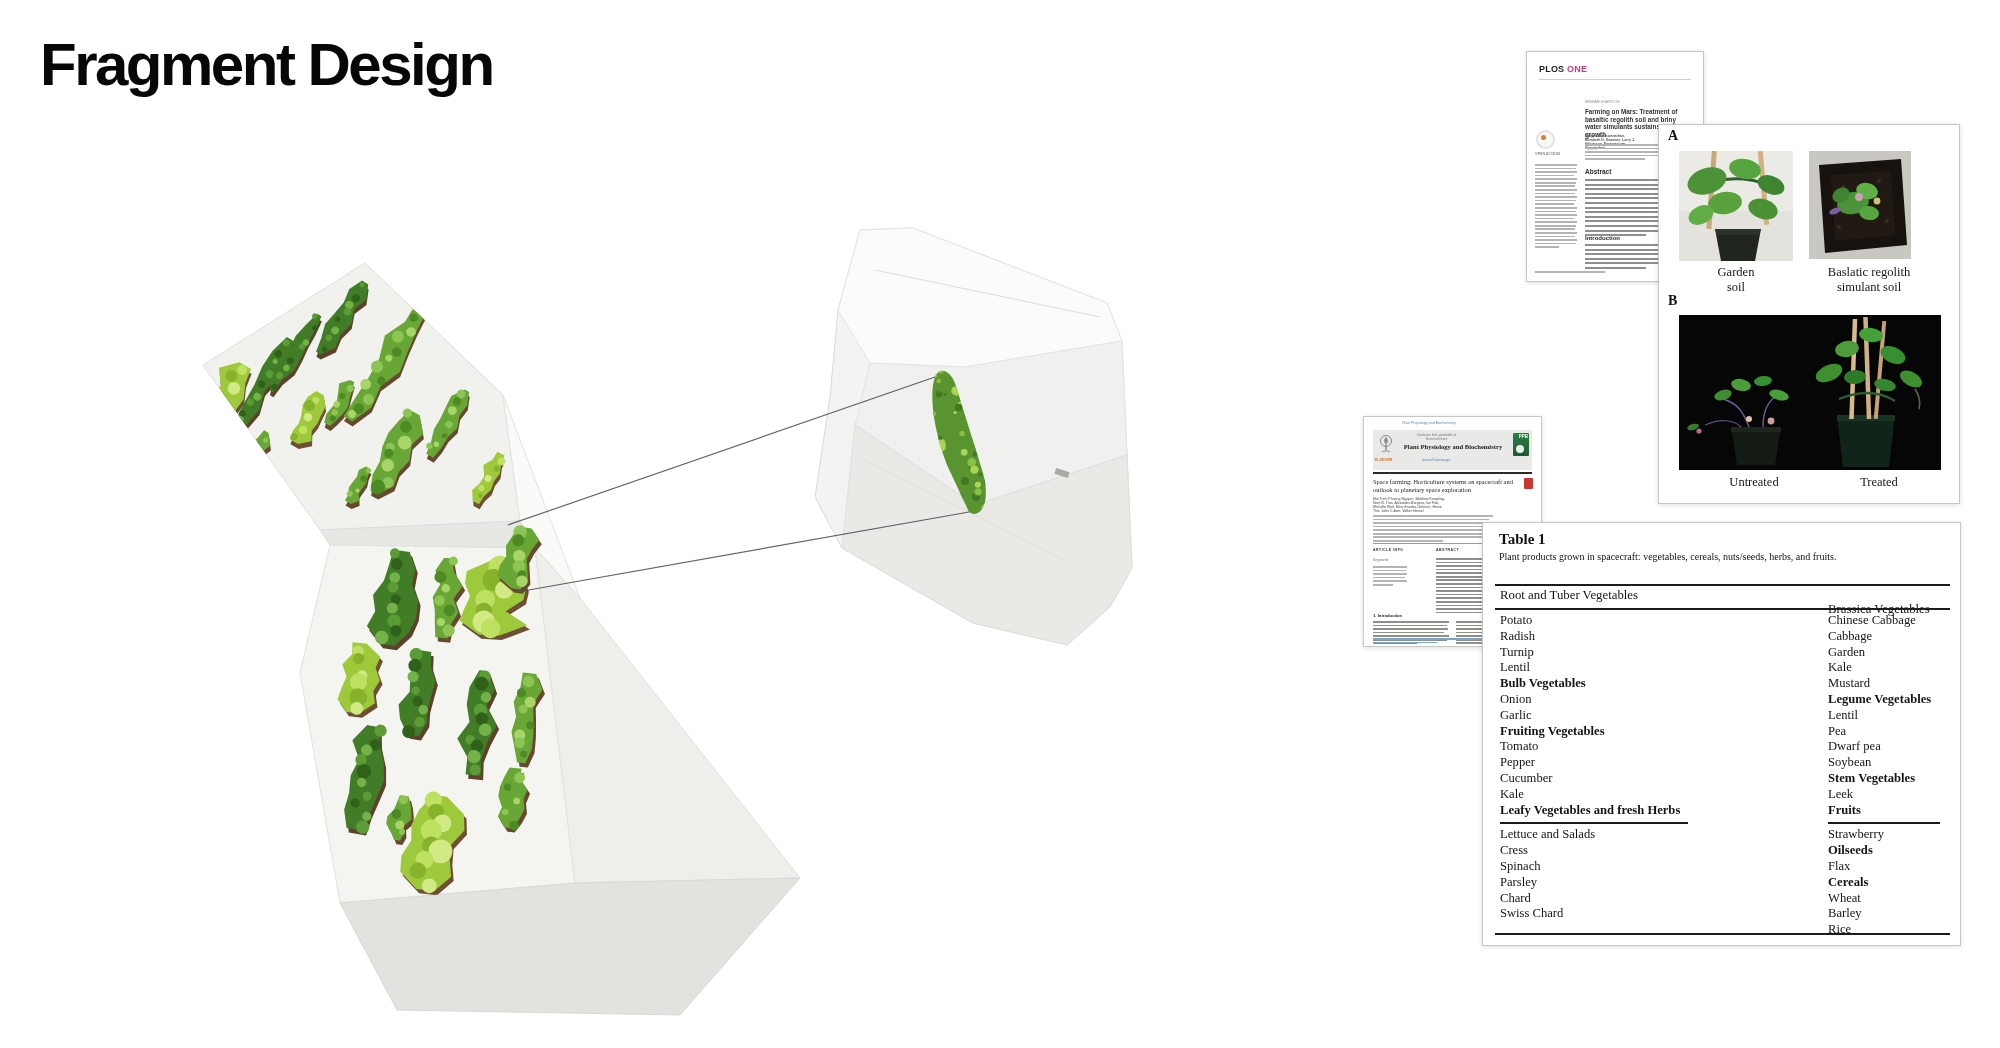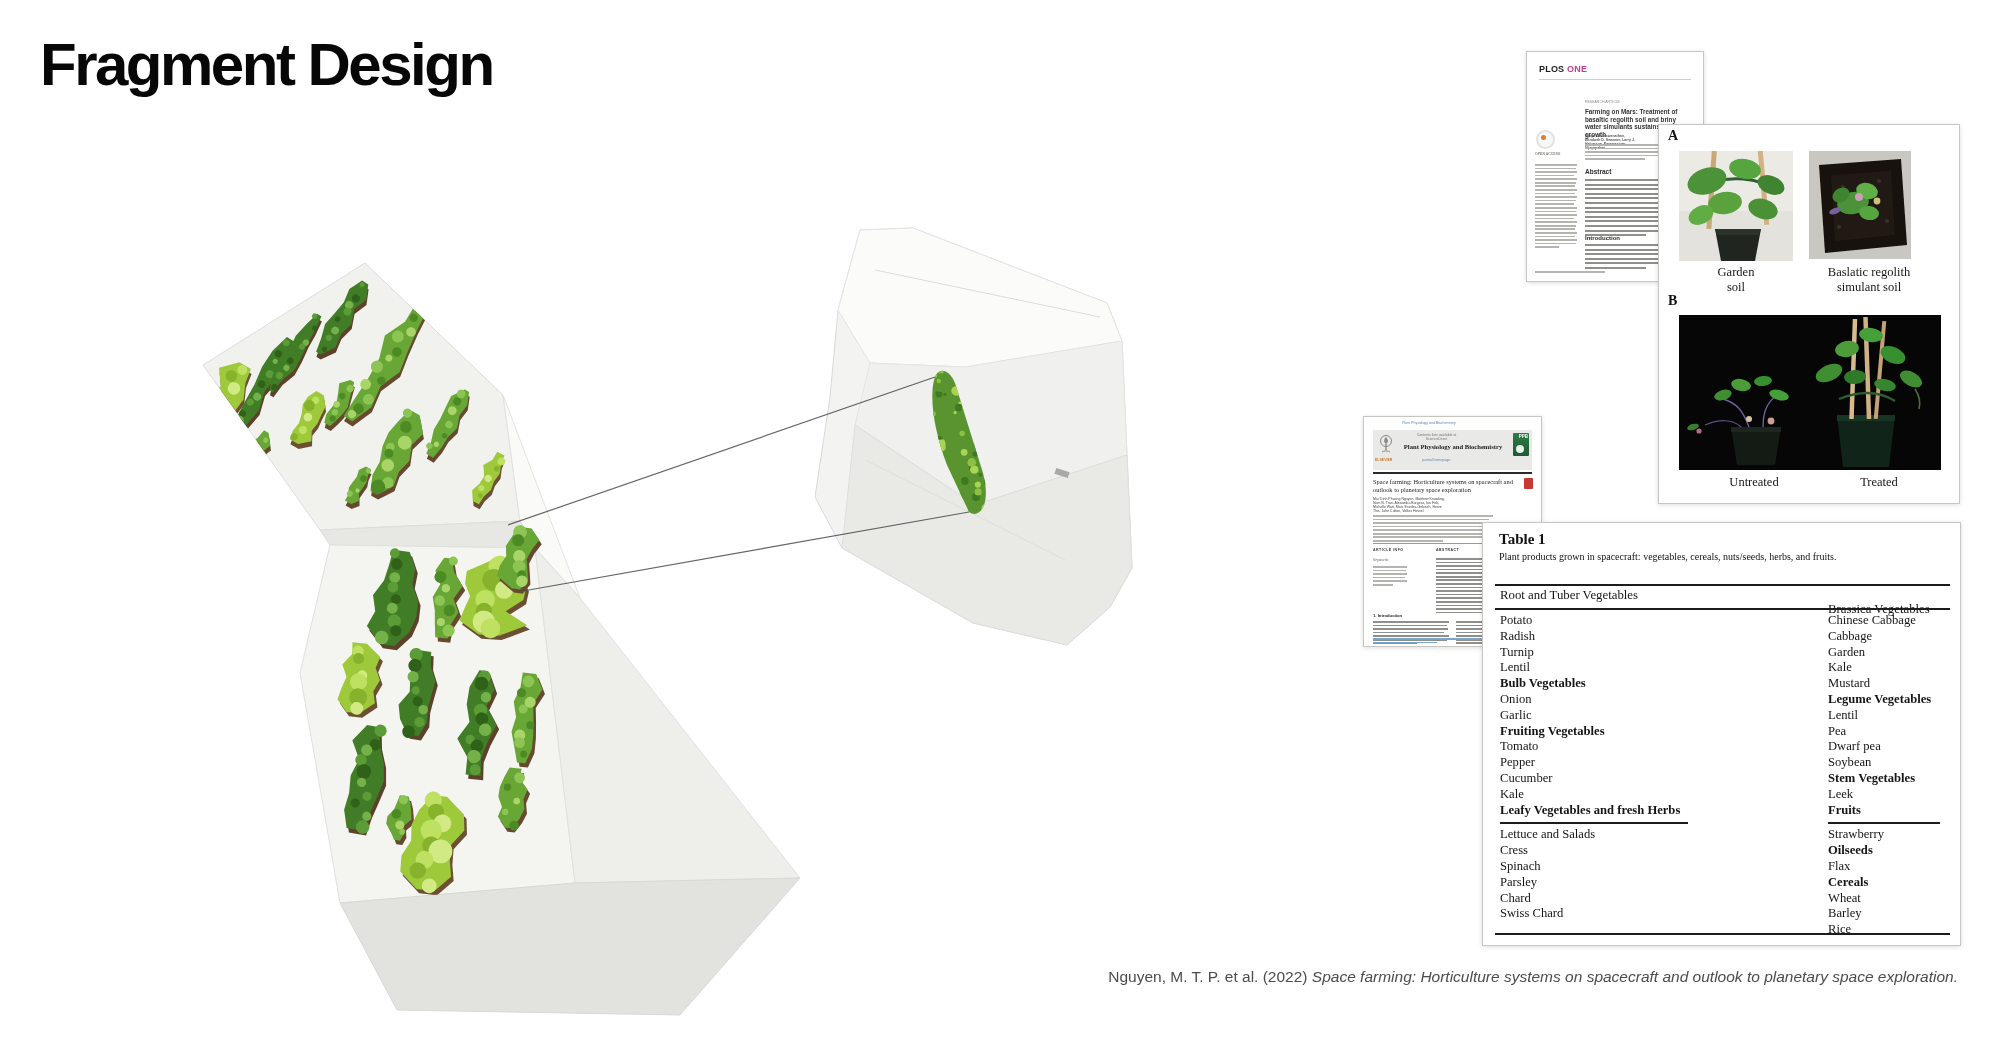--- a/index.html
+++ b/index.html
@@ -813,14 +813,13 @@
       <div class="trow">Flax</div>
       <div class="trow b">Cereals</div>
       <div class="trow">Wheat</div>
       <div class="trow">Barley</div>
       <div class="trow">Rice</div>
     </div>
   <div id="trule-bottom" class="trule"></div>
 </div>
 
 <div id="citations" class="abs">
-  <div><span>Nguyen, M. T. P. et al. (2022) </span><span class="tit">Space farming: Horticulture systems on spacecraft and outlook to planetary space exploration.</span></div>
 </div>
 
 </body></html>

